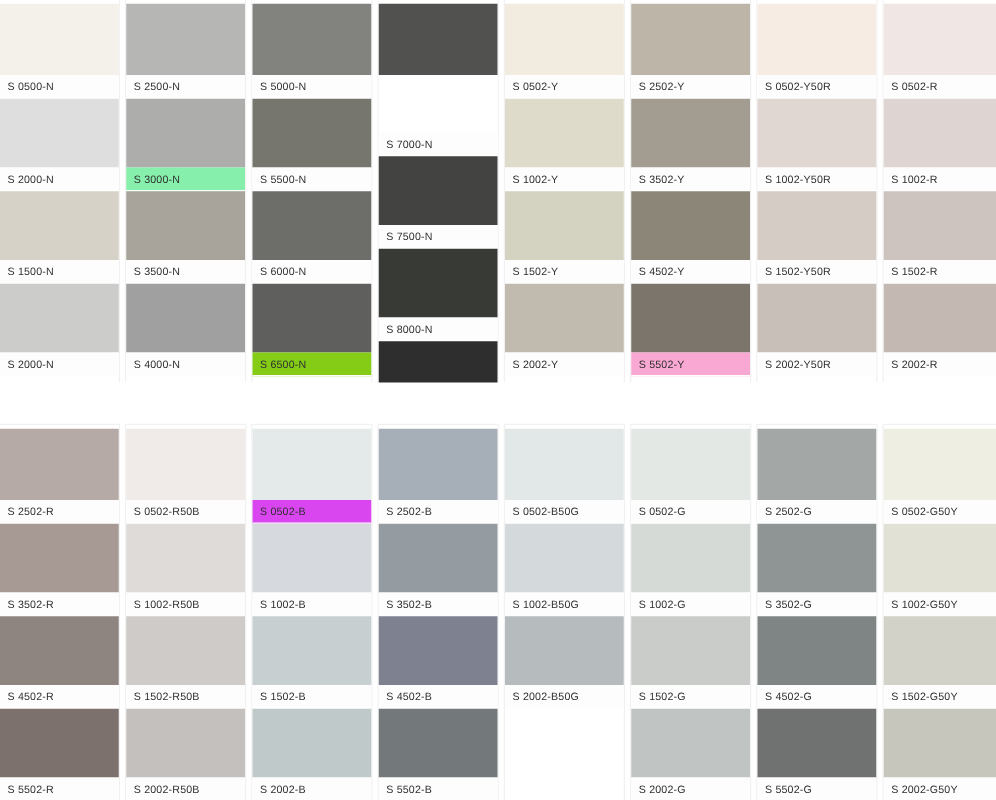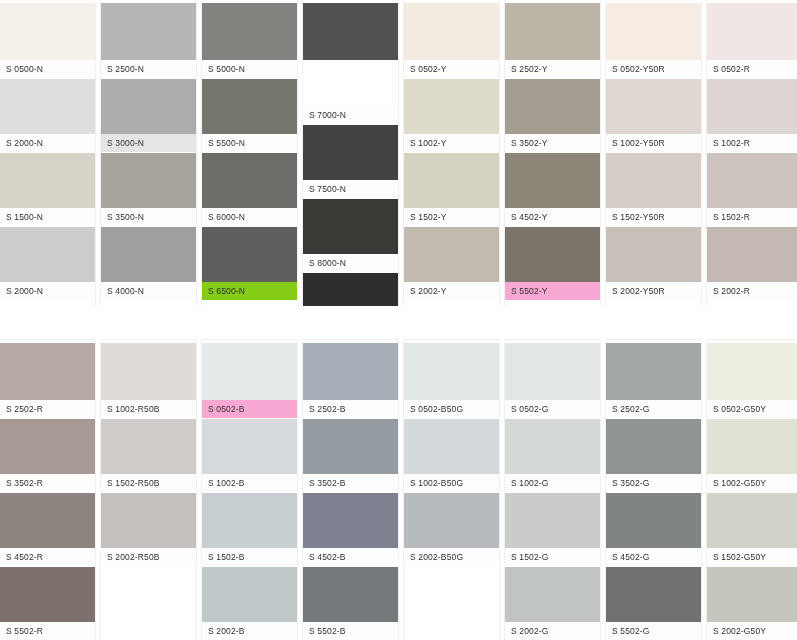--- a/index.html
+++ b/index.html
@@ -107,21 +107,21 @@
           <div class="swatch-label" style="background: rgb(253, 253, 253); color: rgb(47, 47, 47);">S 2000-N</div>
         </div>
       </div>
       <div class="swatch-column">
         <div class="swatch-cell">
           <div class="swatch-chip" style="background: rgb(182, 182, 180);"></div>
           <div class="swatch-label" style="background: rgb(253, 253, 253); color: rgb(47, 47, 47);">S 2500-N</div>
         </div>
         <div class="swatch-cell">
           <div class="swatch-chip" style="background: rgb(173, 173, 171);"></div>
-          <div class="swatch-label" style="background: #e5e5e5; color: rgb(47, 47, 47);">S 3000-N</div>
+          <div class="swatch-label" style="background: #86efac; color: rgb(47, 47, 47);">S 3000-N</div>
         </div>
         <div class="swatch-cell">
           <div class="swatch-chip" style="background: rgb(168, 164, 156);"></div>
           <div class="swatch-label" style="background: rgb(253, 253, 253); color: rgb(47, 47, 47);">S 3500-N</div>
         </div>
         <div class="swatch-cell">
           <div class="swatch-chip" style="background: rgb(160, 160, 160);"></div>
           <div class="swatch-label" style="background: rgb(253, 253, 253); color: rgb(47, 47, 47);">S 4000-N</div>
         </div>
       </div>
@@ -251,36 +251,40 @@
           <div class="swatch-chip" style="background: rgb(142, 133, 128);"></div>
           <div class="swatch-label" style="background: rgb(253, 253, 253); color: rgb(47, 47, 47);">S 4502-R</div>
         </div>
         <div class="swatch-cell">
           <div class="swatch-chip" style="background: rgb(125, 113, 110);"></div>
           <div class="swatch-label" style="background: rgb(253, 253, 253); color: rgb(47, 47, 47);">S 5502-R</div>
         </div>
       </div>
       <div class="swatch-column">
         <div class="swatch-cell">
+          <div class="swatch-chip" style="background: rgb(240, 234, 232);"></div>
+          <div class="swatch-label" style="background: rgb(253, 253, 253); color: rgb(47, 47, 47);">S 0502-R50B</div>
+        </div>
+        <div class="swatch-cell">
           <div class="swatch-chip" style="background: rgb(222, 219, 217);"></div>
           <div class="swatch-label" style="background: rgb(253, 253, 253); color: rgb(47, 47, 47);">S 1002-R50B</div>
         </div>
         <div class="swatch-cell">
           <div class="swatch-chip" style="background: rgb(206, 203, 200);"></div>
           <div class="swatch-label" style="background: rgb(253, 253, 253); color: rgb(47, 47, 47);">S 1502-R50B</div>
         </div>
         <div class="swatch-cell">
           <div class="swatch-chip" style="background: rgb(195, 192, 189);"></div>
           <div class="swatch-label" style="background: rgb(253, 253, 253); color: rgb(47, 47, 47);">S 2002-R50B</div>
         </div>
       </div>
       <div class="swatch-column">
         <div class="swatch-cell">
           <div class="swatch-chip" style="background: rgb(228, 234, 234);"></div>
-          <div class="swatch-label" style="background: #f9a8d4; color: rgb(47, 47, 47);">S 0502-B</div>
+          <div class="swatch-label" style="background: #d946ef; color: rgb(47, 47, 47);">S 0502-B</div>
         </div>
         <div class="swatch-cell">
           <div class="swatch-chip" style="background: rgb(214, 217, 221);"></div>
           <div class="swatch-label" style="background: rgb(253, 253, 253); color: rgb(47, 47, 47);">S 1002-B</div>
         </div>
         <div class="swatch-cell">
           <div class="swatch-chip" style="background: rgb(200, 207, 209);"></div>
           <div class="swatch-label" style="background: rgb(253, 253, 253); color: rgb(47, 47, 47);">S 1502-B</div>
         </div>
         <div class="swatch-cell">

